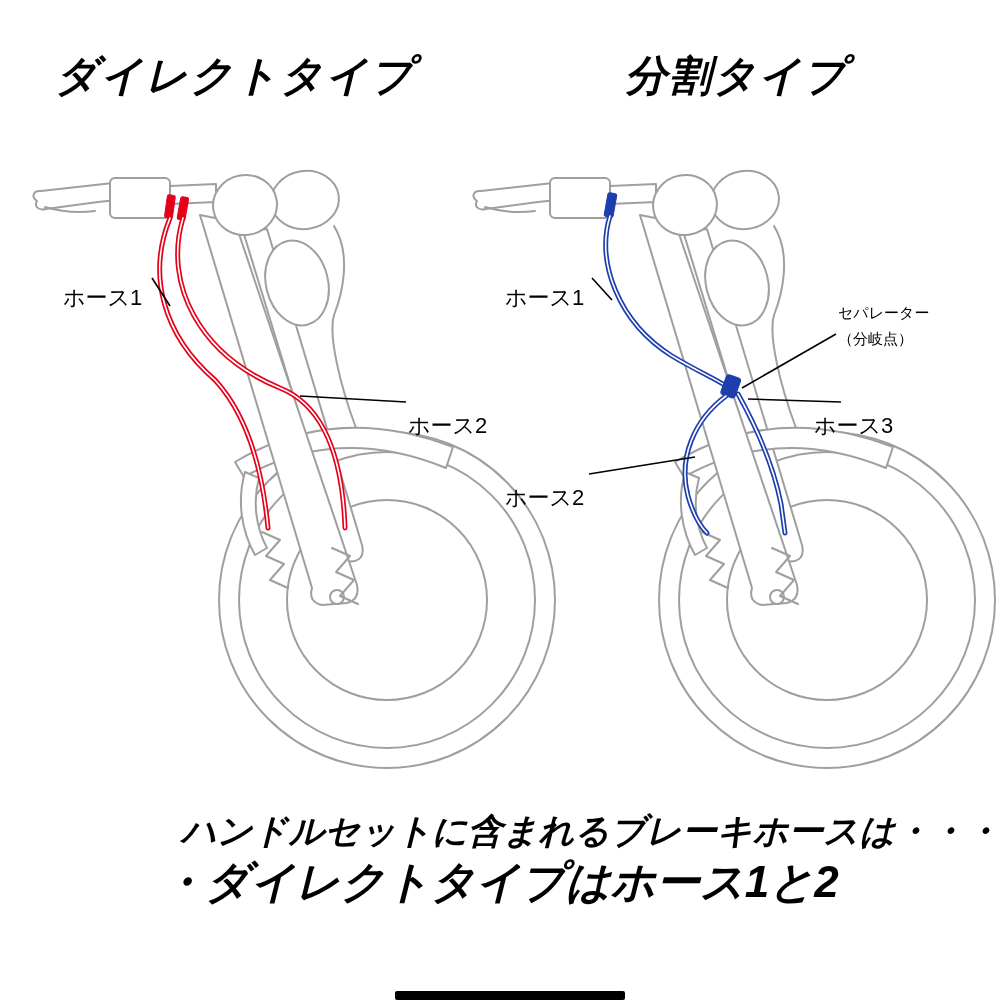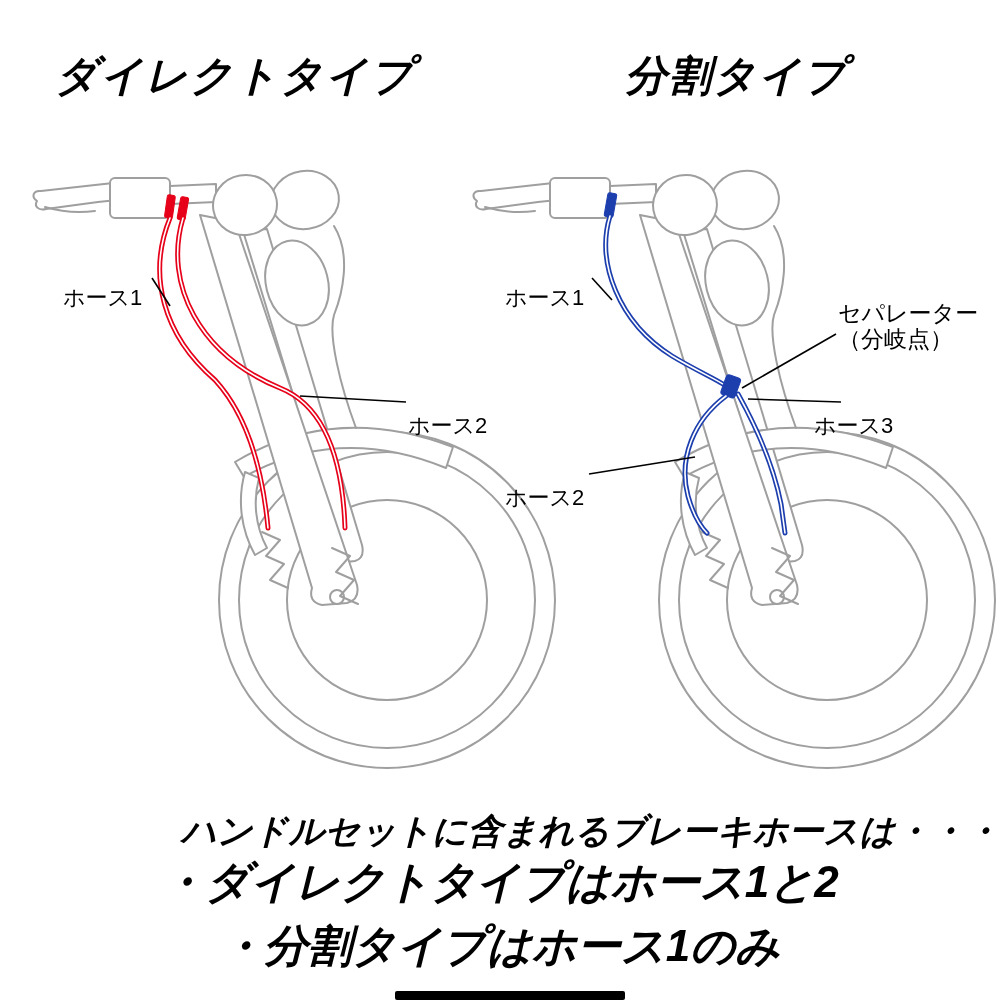--- a/index.html
+++ b/index.html
@@ -9,25 +9,25 @@
   svg.canvas { position:absolute; left:0; top:0; }
   .title { position:absolute; font-size:42px; font-weight:900; font-style:italic; letter-spacing:2px; white-space:nowrap; }
   .title-direct { left:55px; top:48px; }
   .title-split  { left:625px; top:48px; }
   .hose-label { position:absolute; font-size:22px; font-weight:500; white-space:nowrap;margin-top:23px; }
   .lbl-hose1-direct { left:63px;  top:260px; }
   .lbl-hose2-direct { left:408px; top:388px; }
   .lbl-hose1-split  { left:505px; top:260px; }
   .lbl-hose3-split  { left:814px; top:388px; }
   .lbl-hose2-split  { left:505px; top:460px; }
-  .sep-label { position:absolute; left:838px; top:300px; font-size:23px; font-weight:500; line-height:26px; white-space:nowrap; }
+  .sep-label { position:absolute; left:838px; top:300px; font-size:15px; font-weight:500; line-height:26px; white-space:nowrap; }
   .footer-intro { position:absolute; top:808px; left:0; width:1000px; text-align:right;
                   font-size:35px; font-weight:900; font-style:italic; white-space:nowrap; }
   .footer-bullets { position:absolute; top:850px; left:50%; transform:translateX(-50%);
-                    width:max-content; text-align:center; font-size:44px; font-weight:900;
+                    width:max-content; text-align:right; font-size:44px; font-weight:900;
                     font-style:italic; line-height:64px; white-space:nowrap; }
   .bottom-bar { position:absolute; left:395px; top:991px; width:230px; height:9px; background:#000; border-radius:2px; }
 </style>
 </head>
 <body>
 
 <div class="page">
 
   <svg class="canvas" width="1000" height="1000" viewBox="0 0 1000 1000">
     <defs>
@@ -105,17 +105,16 @@
   <div class="sep-label">
     <div>セパレーター</div>
     <div>（分岐点）</div>
   </div>
   <div class="hose-label lbl-hose3-split">ホース3</div>
   <div class="hose-label lbl-hose2-split">ホース2</div>
 
   <div class="footer-intro">ハンドルセットに含まれるブレーキホースは・・・</div>
   <div class="footer-bullets">
     <div>・ダイレクトタイプはホース1と2</div>
-    <div>・分割タイプはホース1のみ</div>
   </div>
 
   <div class="bottom-bar"></div>
 </div>
 
 </body></html>

